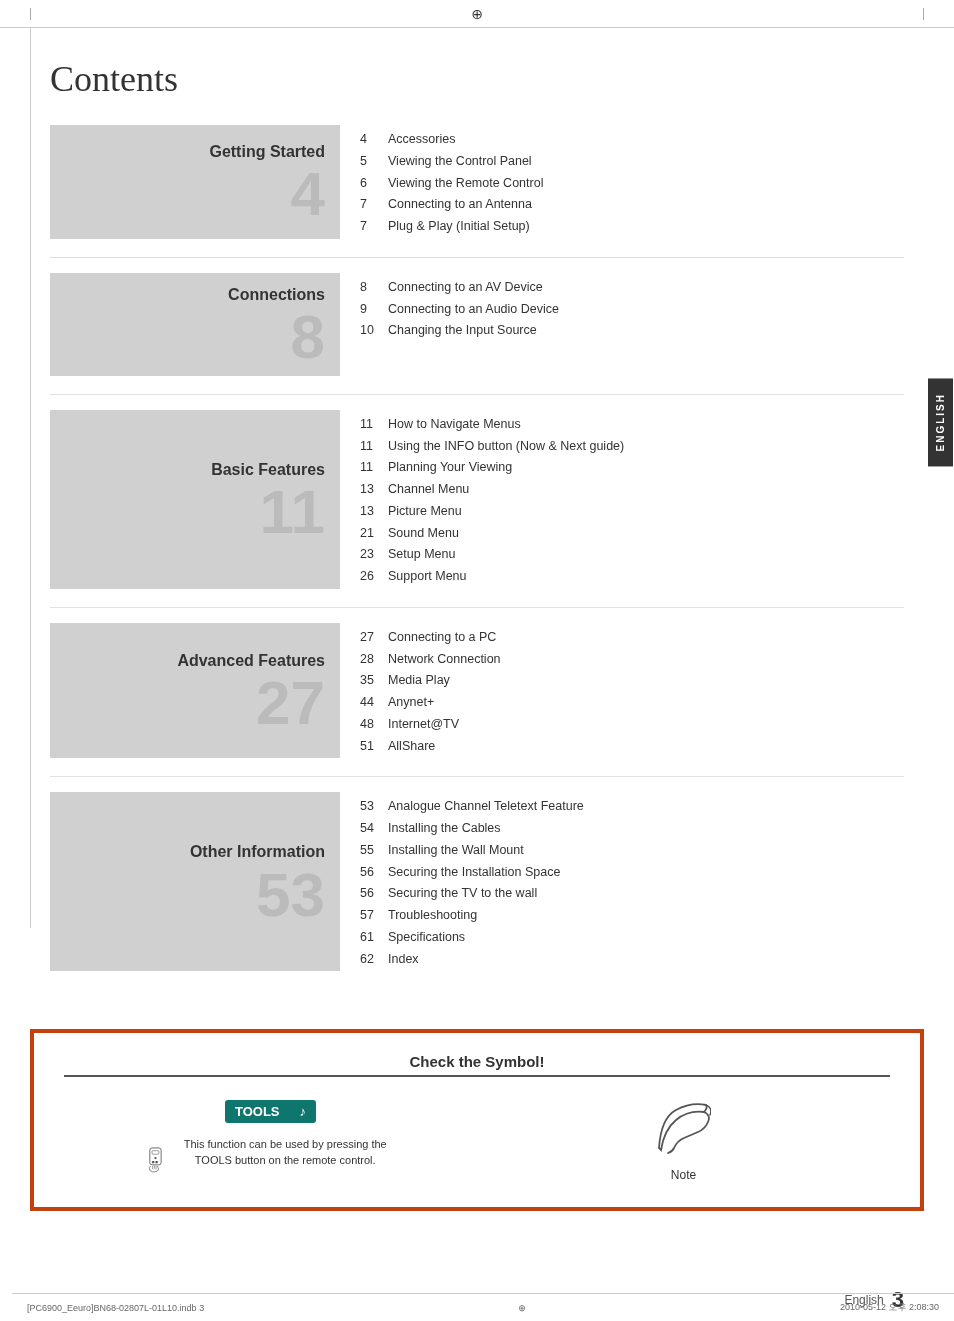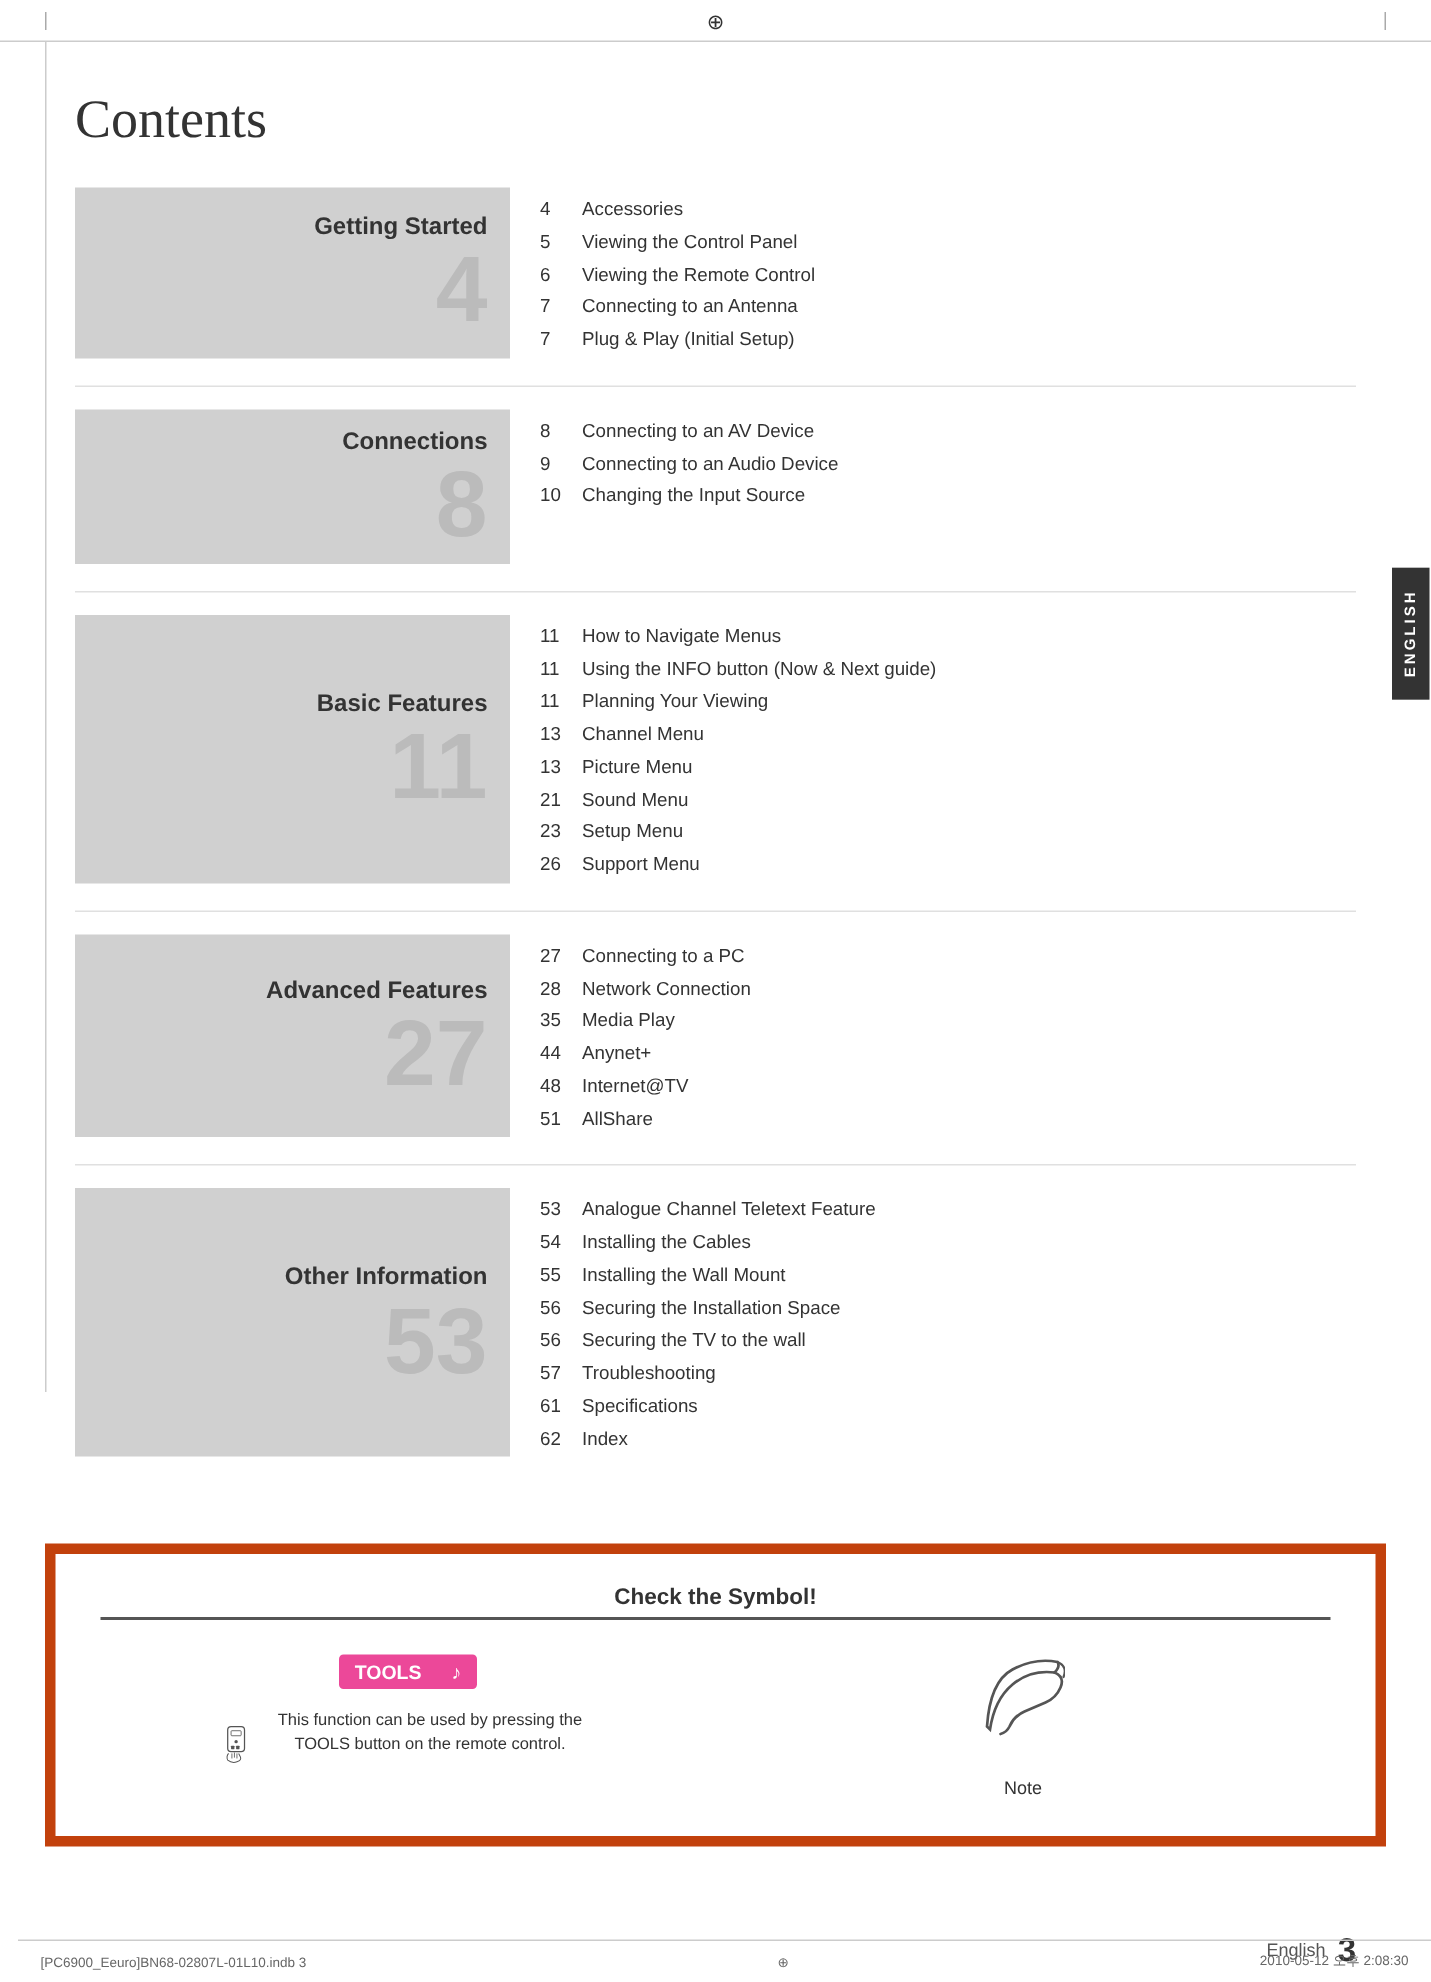--- a/index.html
+++ b/index.html
@@ -156,21 +156,21 @@
 
     
     .section-divider {
       border: none;
       border-top: 1px solid #e0e0e0;
       margin: 5px 0 15px 0;
     }
 
     
     .symbol-box {
-      border: 7px solid #c2410c;
+      border: 4px solid #c2410c;
       margin: 20px 30px 15px 30px;
       padding: 20px 30px 25px 30px;
     }
 
     .symbol-title {
       text-align: center;
       font-size: 15px;
       font-weight: bold;
       color: #333;
       margin-bottom: 3px;
@@ -196,21 +196,21 @@
     }
 
     .symbol-icon-area {
       display: flex;
       align-items: center;
       justify-content: center;
       margin-bottom: 8px;
     }
 
     .tools-badge {
-      background: #ec4899;
+      background: #0f766e;
       color: #fff;
       font-size: 13px;
       font-weight: bold;
       padding: 4px 10px;
       border-radius: 3px;
       display: inline-flex;
       align-items: center;
       gap: 20px;
     }
 
@@ -239,21 +239,21 @@
       border-radius: 5px;
       display: flex;
       align-items: center;
       justify-content: center;
       font-size: 22px;
     }
 
     .symbol-label {
       font-size: 12px;
       color: #333;
-      margin-top: 19px;
+      margin-top: 5px;
       text-align: center;
     }
 
     
     .bottom-bar {
       position: absolute;
       bottom: 0;
       left: 12px;
       right: 0;
       height: 28px;

